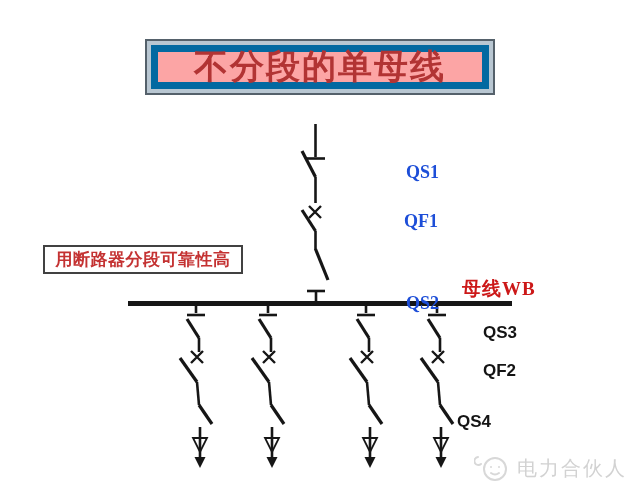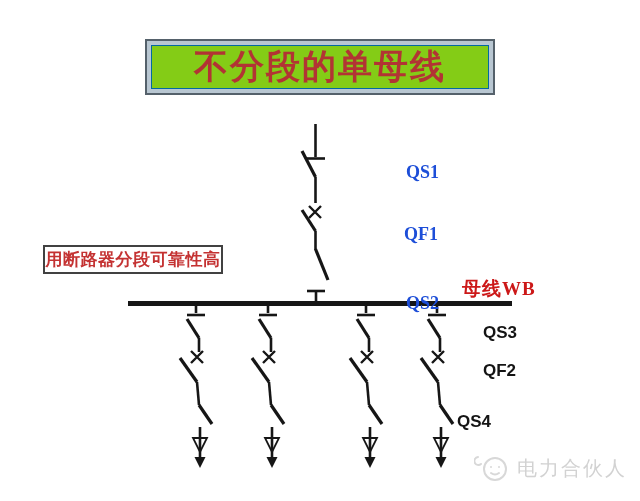--- a/index.html
+++ b/index.html
@@ -13,53 +13,53 @@
   .schematic-svg{position:absolute;left:0;top:0;}
 
   
   .title-banner{
     position:absolute;left:145px;top:39px;width:350px;height:56px;
     background:#b9c7d2;border:2px solid #55616b;box-sizing:border-box;
     padding:4px;
   }
   .title-inner{
     width:100%;height:100%;box-sizing:border-box;
-    background:#84cc16;border:1px solid #0369a1;
+    background:#fca5a5;border:7px solid #0369a1;
     display:flex;align-items:center;justify-content:center;
   }
   .title-text{
     font-family:"Liberation Serif", serif;
     font-size:34px;font-weight:bold;color:#b23434;letter-spacing:2px;
     white-space:nowrap;
   }
 
   
   .annotation-box{
-    position:absolute;left:43px;top:245px;width:180px;height:29px;
+    position:absolute;left:43px;top:245px;width:200px;height:29px;
     box-sizing:border-box;border:2px solid #414141;background:#ffffff;
     display:flex;align-items:center;justify-content:center;
   }
   .annotation-text{
     font-family:"Liberation Serif", serif;
     font-size:17px;font-weight:bold;color:#c43232;letter-spacing:0.5px;
     white-space:nowrap;
   }
 
   
   .lbl{position:absolute;white-space:nowrap;font-weight:bold;}
   .lbl-navy{
     font-family:"Liberation Serif", serif;
     font-size:18px;color:#1d4ed8;
   }
   .lbl-black{
     font-family:"Liberation Sans", sans-serif;
     font-size:17px;color:#141414;margin-left:32px;
   }
   .lbl-qs1{left:406px;top:162px;}
-  .lbl-qf1{left:404px;top:224px;}
+  .lbl-qf1{left:404px;top:211px;}
   .lbl-qs2{left:406px;top:261px;margin-top:32px;}
   .lbl-qs3{left:451px;top:323px;}
   .lbl-qf2{left:451px;top:361px;}
   .lbl-qs4{left:425px;top:412px;}
   .lbl-busbar{
     left:462px;top:270px;
     font-family:"Liberation Serif", serif;
     font-size:19px;font-weight:bold;color:#cc1818;letter-spacing:1px;margin-top:6px;
   }
 

